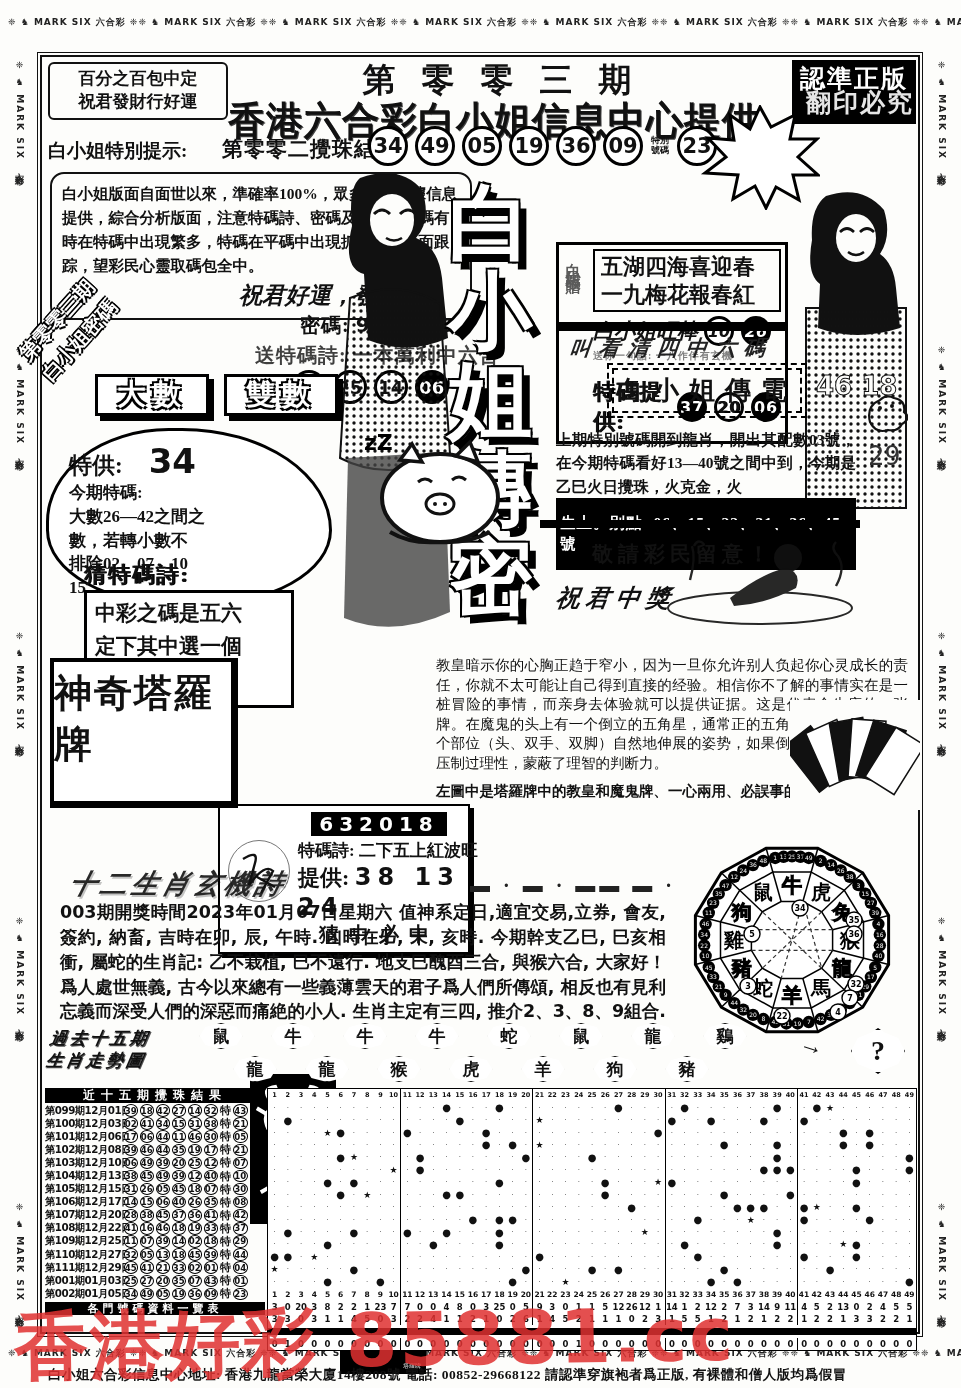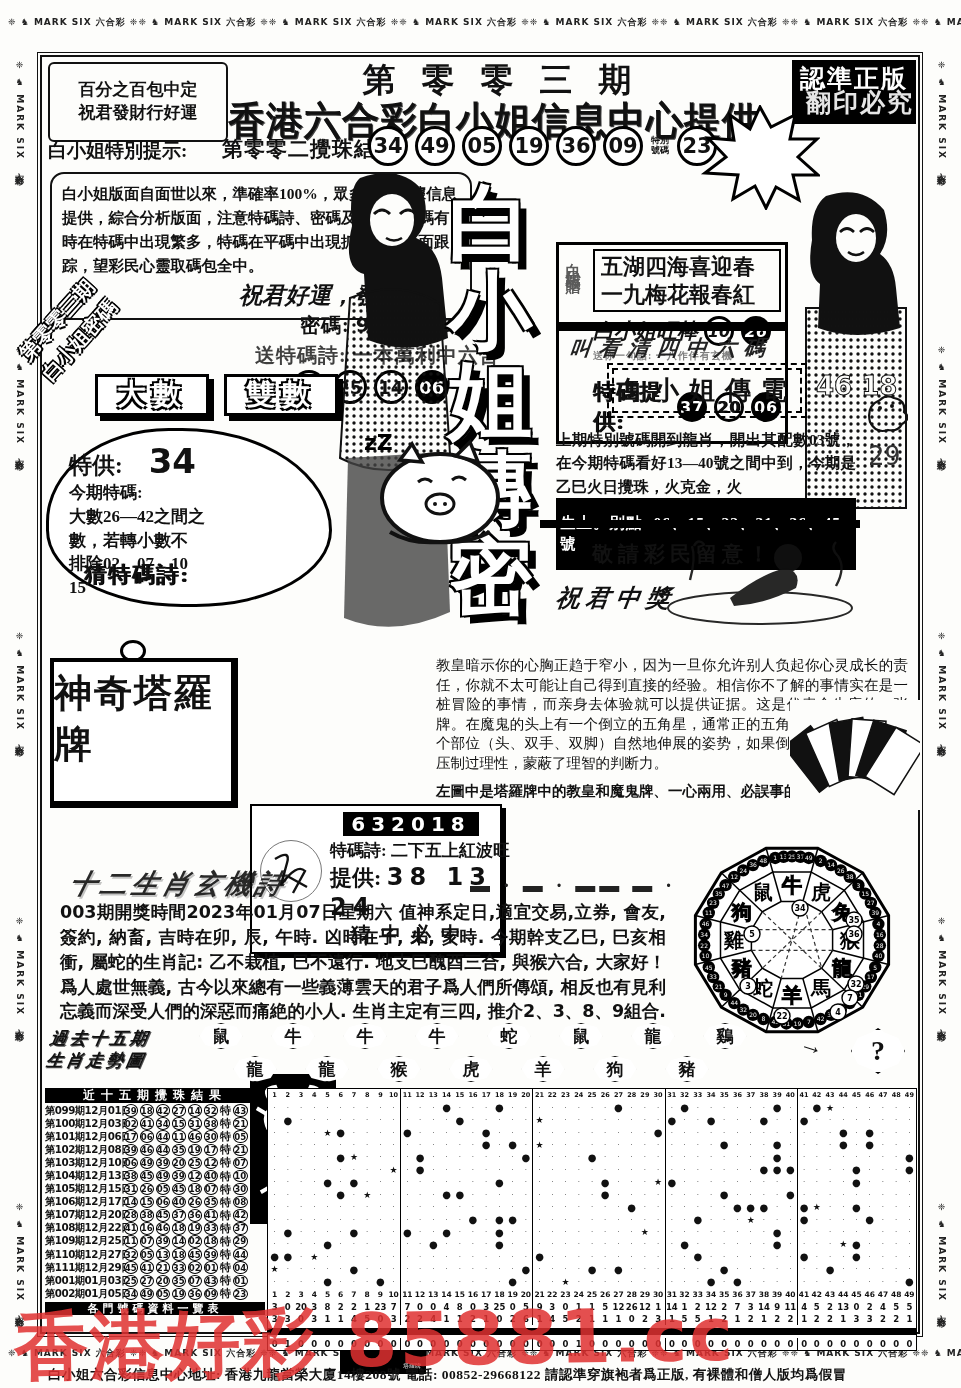--- a/index.html
+++ b/index.html
@@ -8,21 +8,21 @@
         font-family:"Liberation Serif",serif;color:#111;}
   .abs{position:absolute;}
   
   .strip{position:absolute;display:flex;justify-content:space-between;align-items:center;
          font-family:"DejaVu Sans",sans-serif;font-size:9px;font-weight:bold;color:#222;}
   .strip .orn{white-space:nowrap;letter-spacing:1px;}
   .vstrip{flex-direction:column;}
   .vstrip .orn{writing-mode:vertical-rl;letter-spacing:2px;}
   .frame{position:absolute;left:40px;top:55px;width:880px;height:1279px;border:2px solid #111;outline:1px solid #111;outline-offset:2px;}
   
-  .sloganbox{border:2px solid #111;border-radius:6px;padding:15px 6px;font-weight:bold;font-size:17px;line-height:1.35;text-align:center;}
+  .sloganbox{border:2px solid #111;border-radius:6px;padding:4px 6px;font-weight:bold;font-size:17px;line-height:1.35;text-align:center;}
   .issue{font-size:33px;font-weight:bold;letter-spacing:26px;text-align:center;}
   .mtitle{font-size:37px;font-weight:bold;letter-spacing:1px;white-space:nowrap;transform:scaleY(1.05);text-shadow:1px 1px 0 #444;}
   .seal{background:#000;color:#fff;width:124px;height:64px;position:relative;overflow:hidden;}
   .seal span{position:absolute;font-weight:bold;font-size:25px;letter-spacing:2px;white-space:nowrap;font-family:"DejaVu Sans",sans-serif;}
   .seal .s1{left:8px;top:2px;}
   .seal .s2{left:14px;top:26px;opacity:.9;}
   .tip{font-size:19px;font-weight:bold;}
   .reslabel{font-size:21px;font-weight:bold;letter-spacing:1px;}
   .ballrow{display:flex;gap:7px;align-items:center;}
   .ball{border:3px solid #000;border-radius:50%;background:#fff;display:flex;align-items:center;justify-content:center;
@@ -67,21 +67,21 @@
   .cloud{border:3px solid #000;border-radius:45% 55% 50% 50%/55% 60% 45% 45%;padding:10px 16px 4px 20px;background:#fff;}
   .cloud .tg{font-size:23px;font-weight:bold;}
   .cloud .tgv{font-size:34px;font-family:"DejaVu Sans",sans-serif;font-weight:bold;margin-left:26px;}
   .cloud .cl{font-size:17px;font-weight:bold;line-height:1.4;}
   .cbub{position:absolute;border:3px solid #000;border-radius:50%;background:#fff;}
   .guessh{font-size:22px;font-weight:bold;letter-spacing:2px;text-shadow:1.2px 0 #000;text-align:right;}
   .guessbox{border:3px solid #000;padding:4px 8px;font-size:21px;font-weight:bold;line-height:1.55;background:#fff;}
   .tesong{background:#000;color:#fff;padding:0 4px;font-size:20px;}
   .tesv{font-family:"DejaVu Sans",sans-serif;font-size:25px;font-weight:bold;margin-left:8px;}
   
-  .codebox{border:2px solid #000;box-shadow:4px 4px 0 #000;background:#fff;padding:6px 8px 4px 78px;position:relative;margin-left:32px;}
+  .codebox{border:2px solid #000;box-shadow:4px 4px 0 #000;background:#fff;padding:6px 8px 4px 78px;position:relative;}
   .codechip{background:#000;color:#fff;font-family:"DejaVu Sans",sans-serif;font-weight:bold;font-size:20px;letter-spacing:6px;padding:0 8px;display:inline-block;}
   .codepoem{font-size:17px;font-weight:bold;margin-top:3px;white-space:nowrap;}
   .codeprov{font-size:22px;font-weight:bold;margin-top:1px;}
   .codeprov .digits{font-size:24px;letter-spacing:6px;}
   .codefoot{font-size:20px;font-weight:bold;letter-spacing:10px;text-align:center;}
   .sigcirc{position:absolute;left:8px;top:34px;width:62px;height:62px;border:1.5px solid #777;border-radius:50%;}
   
   .tarobox{border:4px solid #000;border-right-width:7px;border-bottom-width:7px;background:#fff;}
   .tarotitle{font-size:38px;font-weight:bold;font-family:"DejaVu Sans",sans-serif;letter-spacing:2px;padding:6px 0;}
   .card{background:#000;border:1px solid #000;position:relative;}
@@ -326,20 +326,25 @@
     <polygon points="40,40 52,24 62,42" fill="#fff" stroke="#111" stroke-width="3.5"></polygon>
     <polygon points="96,36 110,22 118,42" fill="#fff" stroke="#111" stroke-width="3.5"></polygon>
     <path d="M58 62 q7 -6 14 0 M92 60 q7 -6 14 0" stroke="#111" stroke-width="3" fill="none"></path>
     <ellipse cx="80" cy="84" rx="14" ry="10" fill="#fff" stroke="#111" stroke-width="3"></ellipse>
     <circle cx="75" cy="84" r="2" fill="#111"></circle>
       <circle cx="85" cy="84" r="2" fill="#111"></circle>
     <path d="M30 112 q20 12 48 10 q30 2 52 -10" stroke="#111" stroke-width="4" fill="none"></path>
   </svg>
 
   <div class="abs guessh" style="left:84px;top:560px;">猜特碼詩:</div>
+  <div class="abs guessbox" style="left:84px;top:590px;width:210px;">
+    <div>中彩之碼是五六</div>
+    <div>定下其中選一個</div>
+    <div><span class="tesong">特送:</span><span class="tesv">11</span></div>
+  </div>
 
   <div class="abs codebox" style="left:218px;top:538px;width:252px;">
     <div style="text-align:center;"><span class="codechip">632018</span></div>
     <div class="codepoem"><span>特碼詩:</span> <span>二下五上紅波旺</span></div>
     <div class="codeprov"><span>提供:</span> <span class="digits">38 13 24</span></div>
     <div class="codefoot">猜中必中</div>
     <div class="sigcirc">
       <svg width="60" height="60" viewBox="0 0 60 60">
           <path d="M14 18 q16 -10 12 4 l-6 22 q16 -22 24 -14 l-12 22 m-4 -16 l18 10" stroke="#111" stroke-width="2.4" fill="none"></path>
         </svg>

